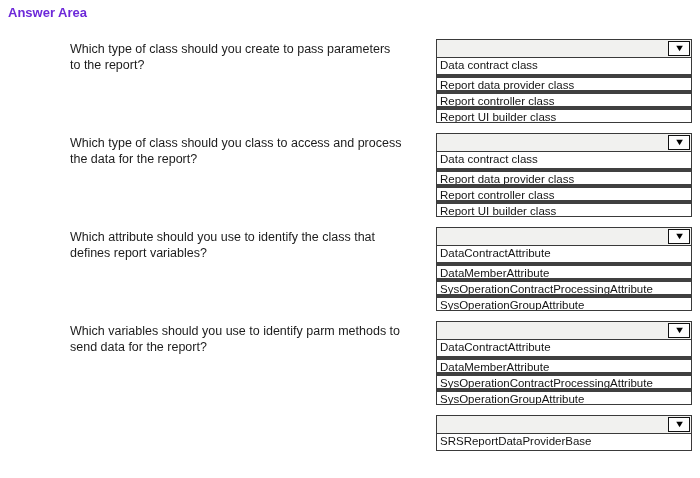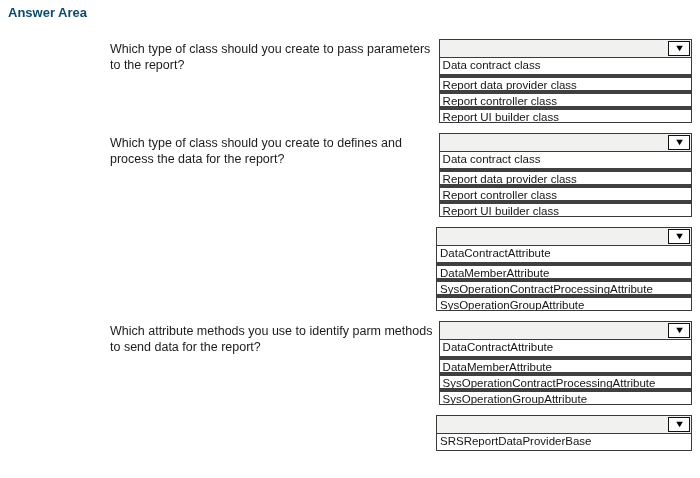--- a/index.html
+++ b/index.html
@@ -15,35 +15,35 @@
   .page {
     position: relative;
     width: 700px;
     height: 478px;
     box-sizing: border-box;
     padding: 5px 8px 0 8px;
   }
   .page-title {
     font-size: 13px;
     font-weight: bold;
-    color: #0c4a6e;
+    color: #6d28d9;
     margin: 0 0 19px 0;
   }
   .rows {
     display: flex;
     flex-direction: column;
   }
   .row {
     display: flex;
     align-items: flex-start;
     margin-bottom: 10px;
   }
   .q-text {
     box-sizing: border-box;
-    margin-left: 102px;
+    margin-left: 62px;
     width: 332px;
     padding-top: 2px;
     font-size: 12.5px;
     line-height: 16px;
     color: #1c1c1c;
   }
   .group {
     box-sizing: border-box;
     width: 256px;
     margin-left: auto;
@@ -125,56 +125,57 @@
       <div class="options">
             <div class="option">Data contract class</div>
             <div class="option">Report data provider class</div>
             <div class="option">Report controller class</div>
             <div class="option">Report UI builder class</div>
           </div>
     </div>
   </div>
 
   <div class="row">
-    <div class="q-text">Which type of class should you create to defines and process the data for the report?</div>
+    <div class="q-text">Which type of class should you class to access and process the data for the report?</div>
     <div class="group">
       <div class="combo">
         <span class="combo-value"></span>
         <span class="combo-btn">
           <span class="arrow">▼</span>
         </span>
       </div>
       <div class="options">
             <div class="option">Data contract class</div>
             <div class="option">Report data provider class</div>
             <div class="option">Report controller class</div>
             <div class="option">Report UI builder class</div>
           </div>
     </div>
   </div>
 
   <div class="row">
+    <div class="q-text">Which attribute should you use to identify the class that defines report variables?</div>
     <div class="group">
       <div class="combo">
         <span class="combo-value"></span>
         <span class="combo-btn">
           <span class="arrow">▼</span>
         </span>
       </div>
       <div class="options">
             <div class="option">DataContractAttribute</div>
             <div class="option">DataMemberAttribute</div>
             <div class="option">SysOperationContractProcessingAttribute</div>
             <div class="option">SysOperationGroupAttribute</div>
           </div>
     </div>
   </div>
 
   <div class="row">
-    <div class="q-text">Which attribute methods you use to identify parm methods to send data for the report?</div>
+    <div class="q-text">Which variables should you use to identify parm methods to send data for the report?</div>
     <div class="group">
       <div class="combo">
         <span class="combo-value"></span>
         <span class="combo-btn">
           <span class="arrow">▼</span>
         </span>
       </div>
       <div class="options">
             <div class="option">DataContractAttribute</div>
             <div class="option">DataMemberAttribute</div>

